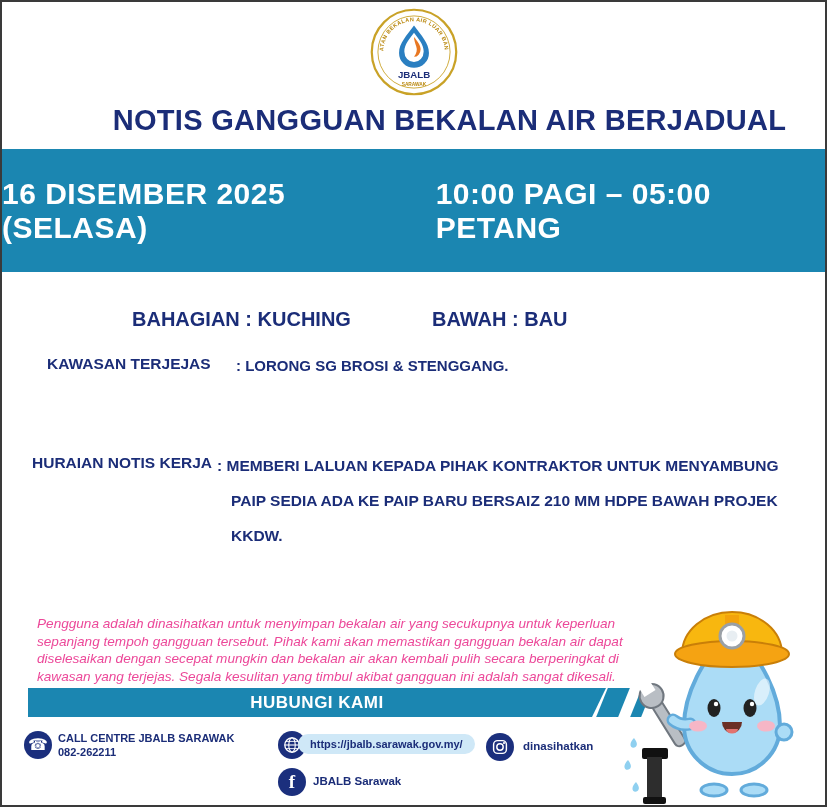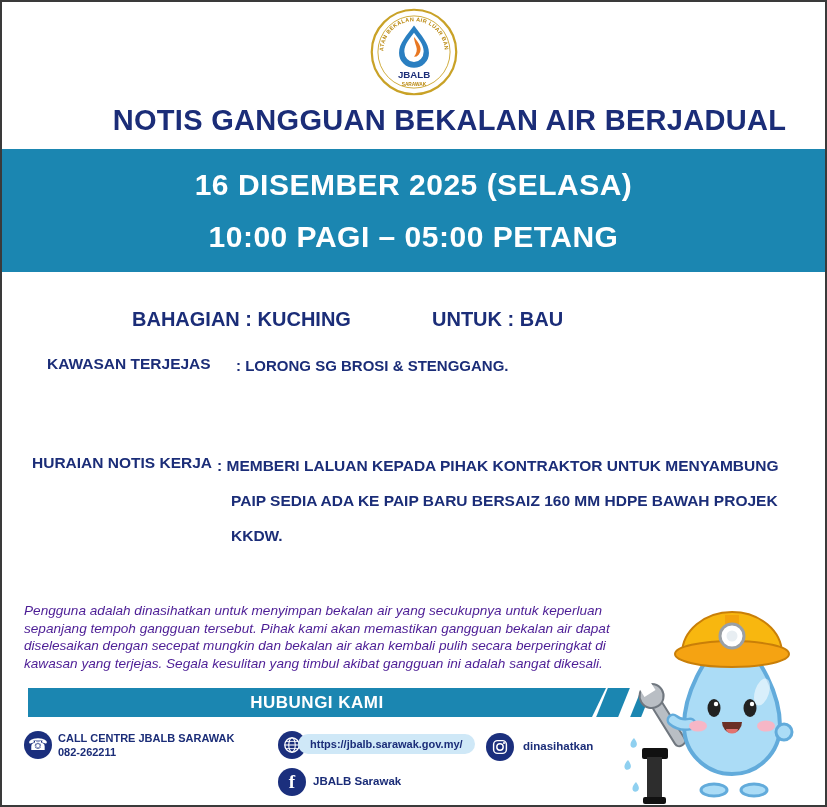--- a/index.html
+++ b/index.html
@@ -10,36 +10,36 @@
   }
   .abs{position:absolute;}
   
   .logo{left:368px; top:6px; width:88px; height:88px;}
   
   .title{left:0; top:102px; width:100%; text-align:center;
     font-size:29px; font-weight:800; letter-spacing:.3px; color:var(--navy,#1b2d78);padding-left:36px;}
   
   .banner{left:0; top:147px; width:100%; height:123px;
     background:var(--banner,#1b86b1);
-    display:flex; flex-direction:column; justify-content:center; align-items:center; gap:18px;}
+    display:flex; flex-direction:row; justify-content:center; align-items:center; gap:18px;}
   .banner .line{color:#fff; font-size:30px; font-weight:800; letter-spacing:.5px;}
   
   .bahagian{left:130px; top:306px; font-size:20px; font-weight:800;}
   .daerah{left:430px; top:306px; font-size:20px; font-weight:800;}
   
   .kawasan-label{left:45px; top:353px; font-size:15.5px; font-weight:800;}
   .kawasan-value{left:215px; top:353px; width:560px; font-size:15px; font-weight:800;
     padding-left:14px; text-indent:-14px; line-height:22px;margin-left:19px;}
   
   .huraian-label{left:30px; top:452px; font-size:15.5px; font-weight:800;}
   .huraian-value{left:215px; top:446px; width:575px; font-size:15.5px; font-weight:800;
     padding-left:14px; text-indent:-14px; line-height:35px;}
   
   .disclaimer{left:18px; top:596px; width:590px; font-size:13.6px; font-style:italic;
-    color:#4c1d95; line-height:17.5px; margin:4px;}
+    color:#ec4899; line-height:17.5px; margin:17px;}
   
   .contact-bar{left:26px; top:686px; width:578px; height:29px;
     background:var(--banner,#1b86b1);
     clip-path:polygon(0 0, 100% 0, calc(100% - 14px) 100%, 0 100%);
     display:flex; align-items:center; justify-content:center;}
   .contact-bar span{color:#fff; font-size:17px; font-weight:800; letter-spacing:.5px;}
   .stripe{top:686px; height:29px; background:var(--banner,#1b86b1); transform:skewX(-22deg);}
   .stripe.s1{left:600px; width:22px;}
   .stripe.s2{left:634px; width:11px;}
   
@@ -84,27 +84,27 @@
   </div>
 
   <div class="abs title">NOTIS GANGGUAN BEKALAN AIR BERJADUAL</div>
 
   <div class="abs banner">
     <div class="line">16 DISEMBER 2025 (SELASA)</div>
     <div class="line">10:00 PAGI – 05:00 PETANG</div>
   </div>
 
   <div class="abs bahagian">BAHAGIAN : KUCHING</div>
-  <div class="abs daerah">UNTUK : BAU</div>
+  <div class="abs daerah">BAWAH : BAU</div>
 
   <div class="abs kawasan-label">KAWASAN TERJEJAS</div>
   <div class="abs kawasan-value">: LORONG SG BROSI &amp; STENGGANG.</div>
 
   <div class="abs huraian-label">HURAIAN NOTIS KERJA</div>
-  <div class="abs huraian-value">: MEMBERI LALUAN KEPADA PIHAK KONTRAKTOR UNTUK MENYAMBUNG PAIP SEDIA ADA KE PAIP BARU BERSAIZ 160 MM HDPE BAWAH PROJEK KKDW.</div>
+  <div class="abs huraian-value">: MEMBERI LALUAN KEPADA PIHAK KONTRAKTOR UNTUK MENYAMBUNG PAIP SEDIA ADA KE PAIP BARU BERSAIZ 210 MM HDPE BAWAH PROJEK KKDW.</div>
 
   <p class="abs disclaimer">Pengguna adalah dinasihatkan untuk menyimpan bekalan air yang secukupnya untuk keperluan sepanjang tempoh gangguan tersebut. Pihak kami akan memastikan gangguan bekalan air dapat diselesaikan dengan secepat mungkin dan bekalan air akan kembali pulih secara berperingkat di kawasan yang terjejas. Segala kesulitan yang timbul akibat gangguan ini adalah sangat dikesali.</p>
 
   <div class="abs contact-bar">
     <span>HUBUNGI KAMI</span>
   </div>
   <div class="abs stripe s1"></div>
   <div class="abs stripe s2"></div>
 
   <div class="abs circle c-phone">

